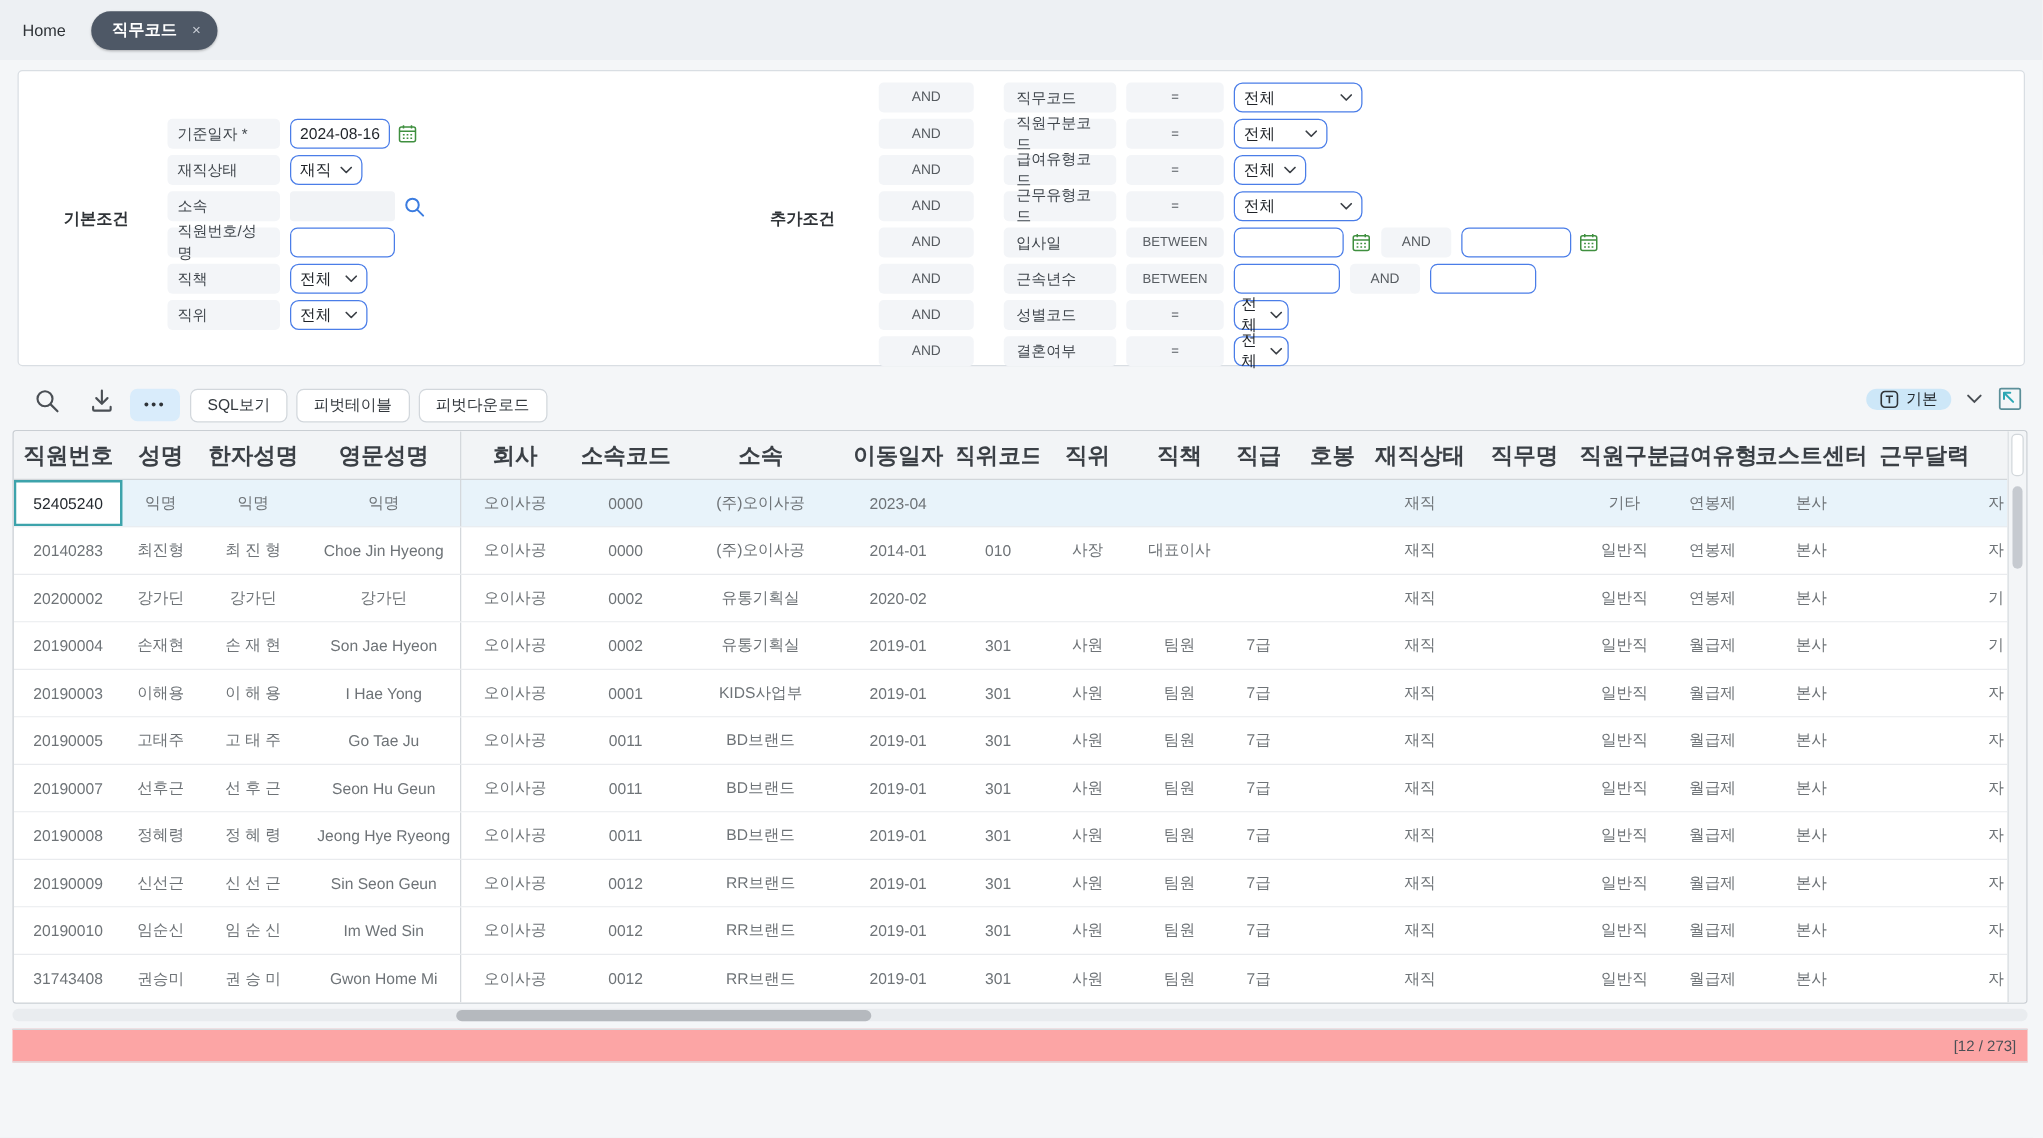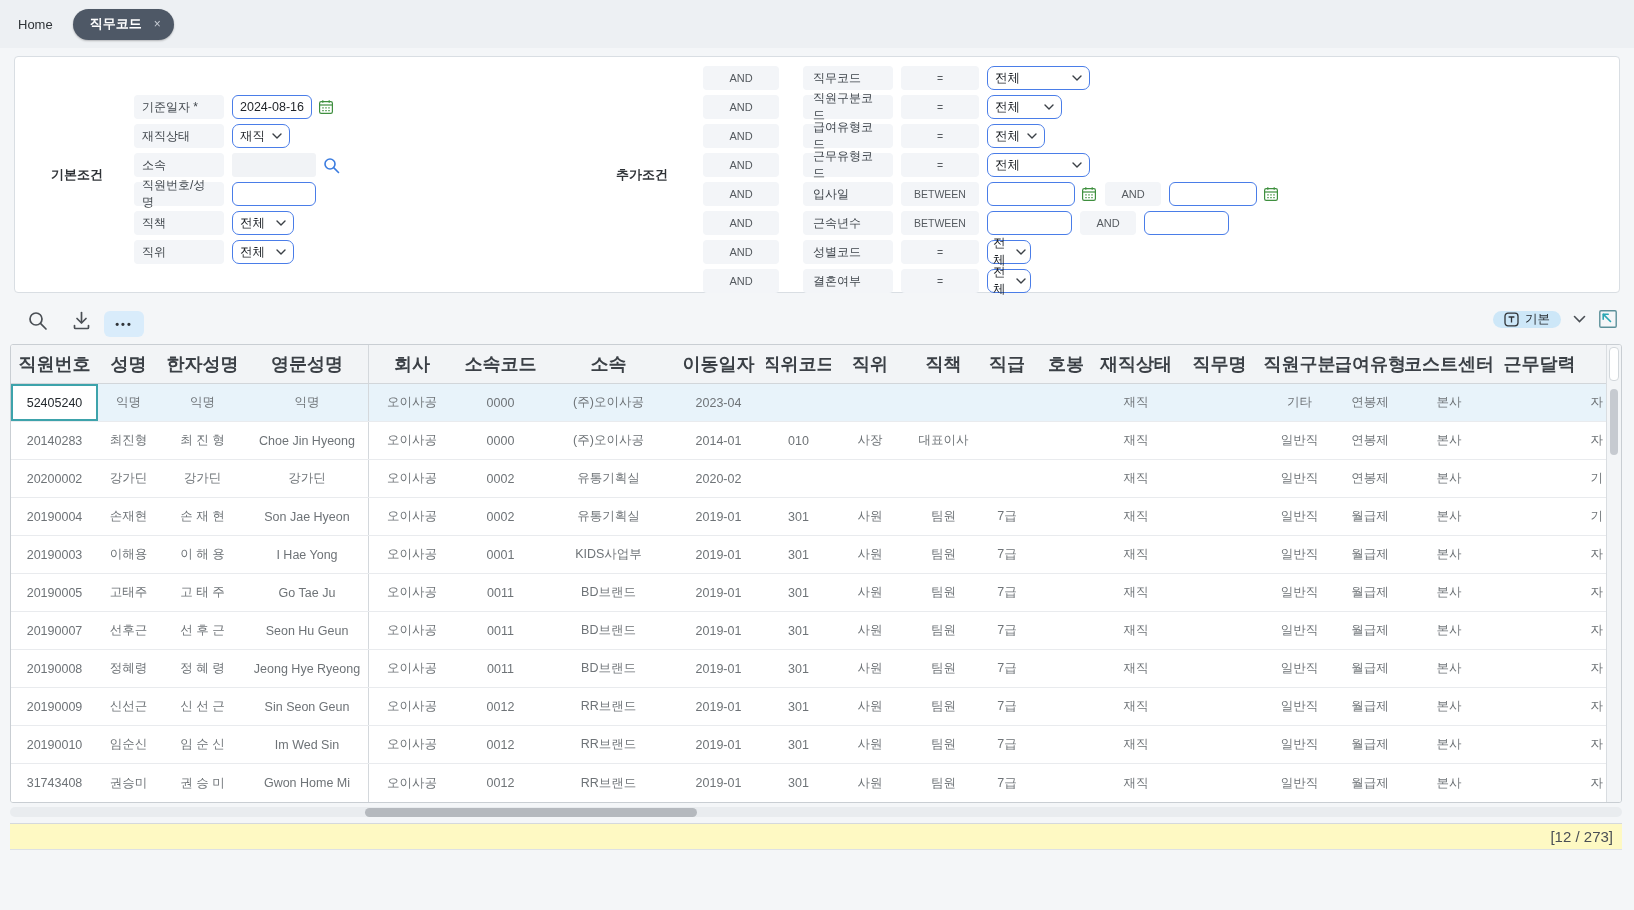--- a/index.html
+++ b/index.html
@@ -69,24 +69,24 @@
   .groupsep{border-left:1px solid #d4d8dc;}
   .td.lastcol{justify-content:flex-end;padding-right:4px;}
   .focus-cell{background:#fff;box-shadow:inset 0 0 0 2px #3da3ab;color:#24292e;}
   .vscroll{width:15px;background:#f3f5f7;border-left:1px solid #d9dde1;position:relative;box-sizing:border-box;}
   .vcap{position:absolute;top:2px;left:2px;width:10px;height:34px;background:#fff;
     border:1px solid #d2d7db;border-radius:4px;box-sizing:border-box;}
   .vthumb{position:absolute;top:44px;left:3px;width:8px;height:66px;background:#c6cad0;border-radius:4px;}
   
   .hscroll{position:absolute;top:759px;left:10px;width:1612px;height:10px;background:#e9ecef;border-radius:5px;}
   .hthumb{position:absolute;left:355px;top:0.5px;width:332px;height:9px;background:#b5b9be;border-radius:5px;cursor:pointer;}
-  .footer{position:absolute;top:775px;left:10px;width:1612px;height:27px;background:#fef9c3;
+  .footer{position:absolute;top:775px;left:10px;width:1612px;height:27px;background:#fca5a5;
     border-top:1px solid #d5d9dd;border-bottom:1px solid #dde1e4;box-sizing:border-box;
     display:flex;align-items:center;justify-content:flex-end;padding-right:9px;
-    font-size:15px;color:#4a4f55;}
+    font-size:12px;color:#4a4f55;}
 </style>
 </head>
 <body>
 
 <div class="topbar">
   <span class="home-label">Home</span>
   <span class="tab-pill">
     <span>직무코드</span>
     <span class="tab-close">×</span>
   </span>
@@ -292,20 +292,25 @@
     <span class="tb-icon icon" style="left:60px">
       <svg width="23" height="23" viewBox="0 0 23 23" fill="none" stroke="#4a4f55" stroke-width="1.7" stroke-linecap="round" stroke-linejoin="round">
           <path d="M11.5 3.5v10"></path>
           <path d="M7 9.5l4.5 4.5L16 9.5"></path>
           <path d="M4.5 16.5v2a1 1 0 0 0 1 1h12a1 1 0 0 0 1-1v-2"></path>
         </svg>
     </span>
     <span class="dots-btn">
       <span>•••</span>
     </span>
+    <div id="tb-left-buttons">
+        <span class="tb-btn">SQL보기</span>
+        <span class="tb-btn">피벗테이블</span>
+        <span class="tb-btn">피벗다운로드</span>
+      </div>
     <div class="tb-right">
       <span class="basic-view-btn">
         <span class="icon">
           <svg width="15" height="15" viewBox="0 0 15 15" fill="none" stroke="#2f3337" stroke-width="1.3">
               <rect x="1" y="1.2" width="13" height="12.6" rx="3"></rect>
               <path d="M4.6 5h5.8M7.5 5v5.6"></path>
             </svg>
         </span>
         <span>기본</span>
       </span>

